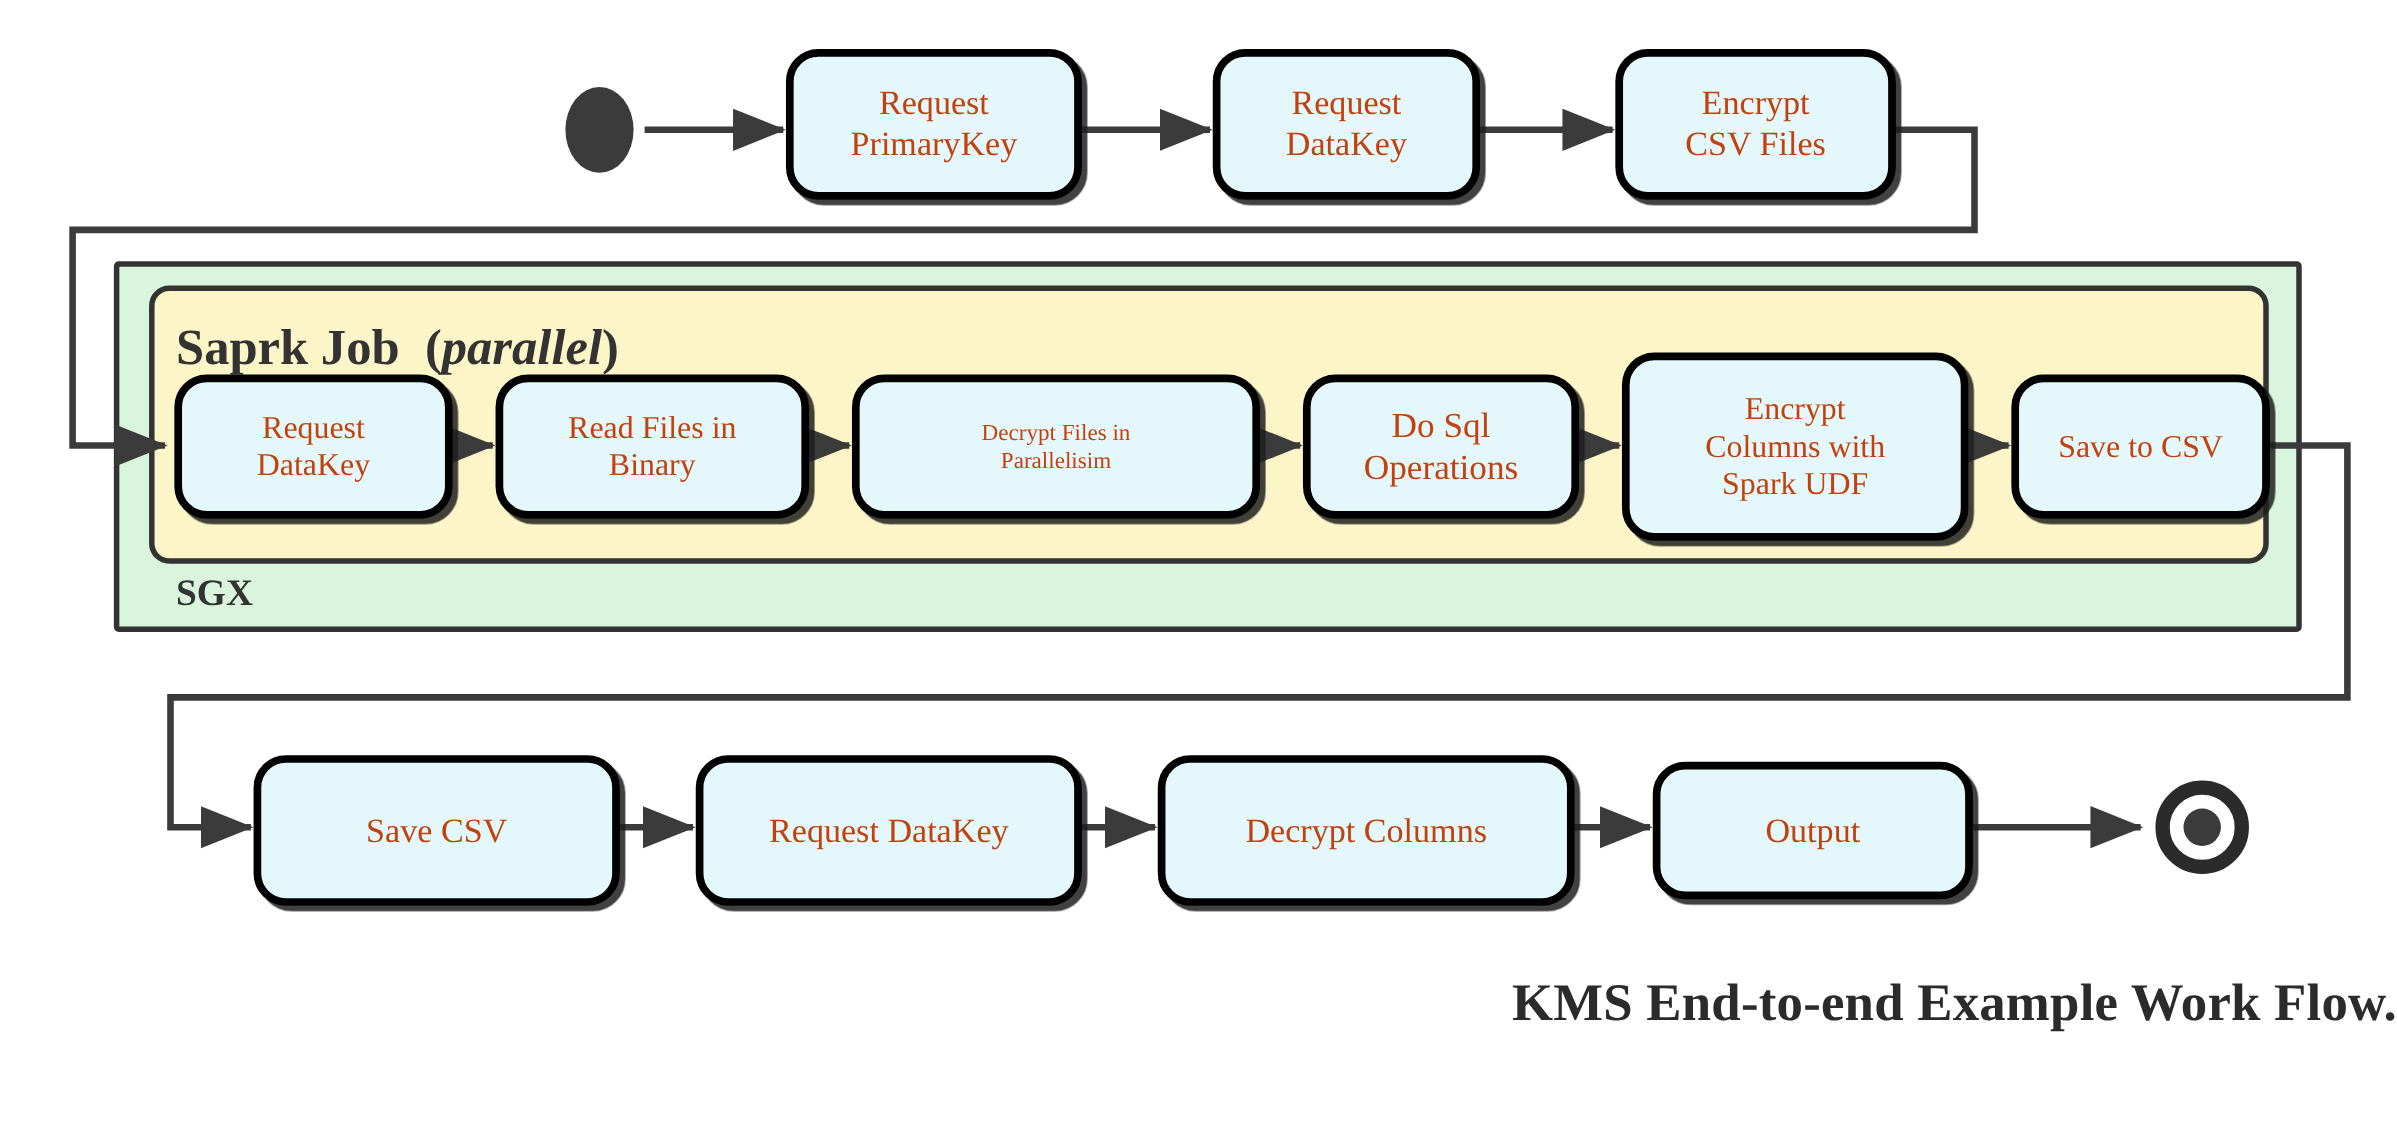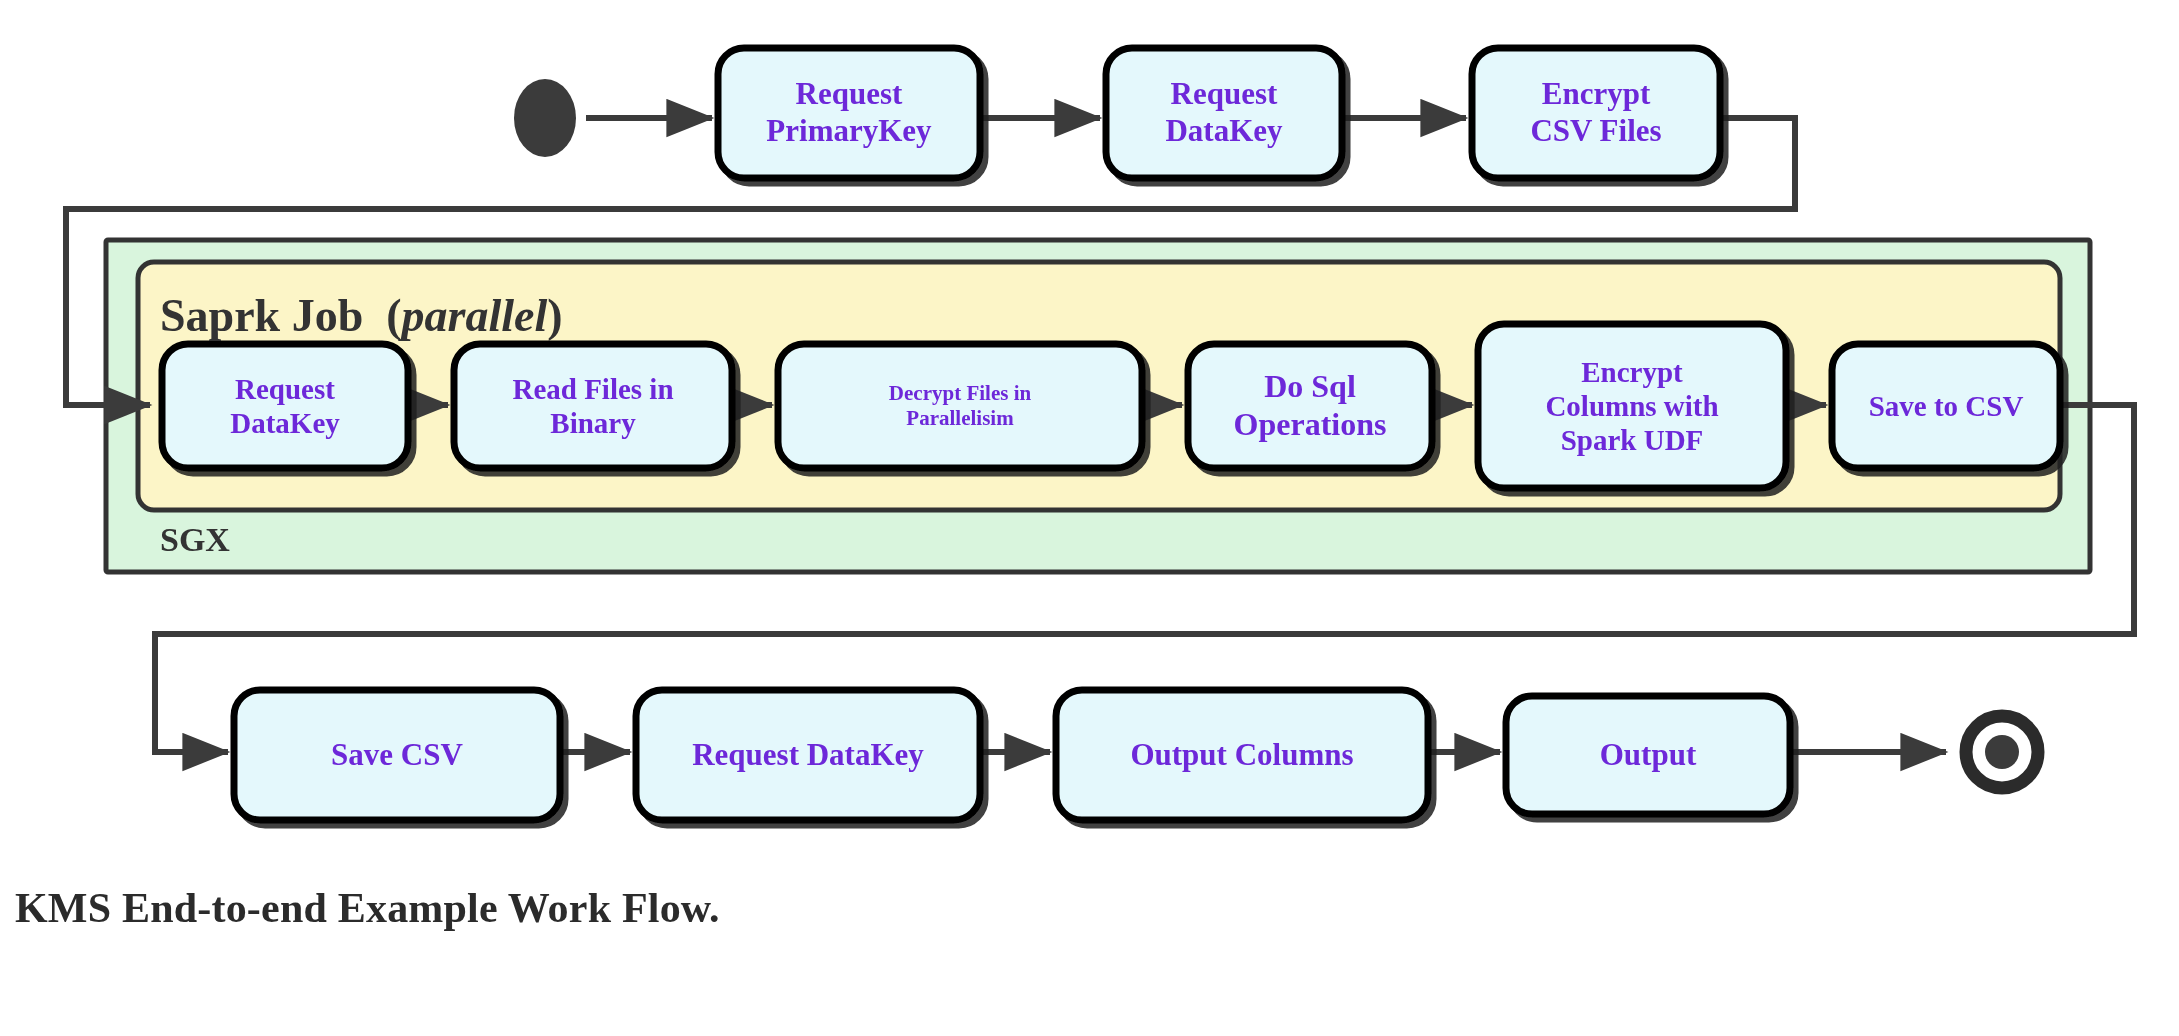--- a/index.html
+++ b/index.html
@@ -1,27 +1,27 @@
 <!DOCTYPE html>
 <html><head>
 <meta charset="utf-8">
 <style>
   html,body{margin:0;padding:0;background:#ffffff;}
   body{width:2179px;height:1036px;font-family:"Liberation Serif",serif;overflow:hidden;}
   #stage{position:relative;width:2179px;height:1036px;background:#fff;}
   svg.layer{position:absolute;inset:0;width:2179px;height:1036px;}
   .caption{
-    position:absolute;left:15px;right:0;top:884px;text-align:left;
-    font-family:"Liberation Serif",serif;font-weight:bold;font-size:42px;color:#2b2b2b;
+    position:absolute;left:4px;right:0;top:884px;text-align:right;
+    font-family:"Liberation Serif",serif;font-weight:bold;font-size:48px;color:#2b2b2b;
     letter-spacing:.2px;
   }
   .nodeLabel{
     position:absolute;display:flex;align-items:center;justify-content:center;
-    text-align:center;font-family:"Liberation Serif",serif;font-weight:bold;
-    color:#6d28d9;line-height:1.18;pointer-events:none;white-space:pre-line;
+    text-align:center;font-family:"Liberation Serif",serif;font-weight:normal;
+    color:#c2410c;line-height:1.18;pointer-events:none;white-space:pre-line;
   }
   .grpLabel{
     position:absolute;font-family:"Liberation Serif",serif;font-weight:bold;
     color:#333333;
   }
   .grpLabel em{font-style:italic;font-weight:bold;}
 </style>
 </head>
 <body>
 
@@ -100,18 +100,18 @@
 Parallelisim</div>
   <div class="nodeLabel" style="left:1188px;top:344px;width:244px;height:124px;font-size:32px;">Do Sql
 Operations</div>
   <div class="nodeLabel" style="left:1478px;top:324px;width:308px;height:164px;font-size:29px;">Encrypt
 Columns with
 Spark UDF</div>
   <div class="nodeLabel" style="left:1832px;top:344px;width:228px;height:124px;font-size:29px;text-align:right;">Save to CSV</div>
 
   <div class="nodeLabel" style="left:234px;top:690px;width:326px;height:130px;font-size:31px;">Save CSV</div>
   <div class="nodeLabel" style="left:636px;top:690px;width:344px;height:130px;font-size:31px;">Request DataKey</div>
-  <div class="nodeLabel" style="left:1056px;top:690px;width:372px;height:130px;font-size:31px;">Output Columns</div>
+  <div class="nodeLabel" style="left:1056px;top:690px;width:372px;height:130px;font-size:31px;">Decrypt Columns</div>
   <div class="nodeLabel" style="left:1506px;top:696px;width:284px;height:118px;font-size:31px;">Output</div>
 
   <div class="caption">KMS End-to-end Example Work Flow.</div>
 
 </div>
 
 </body></html>

